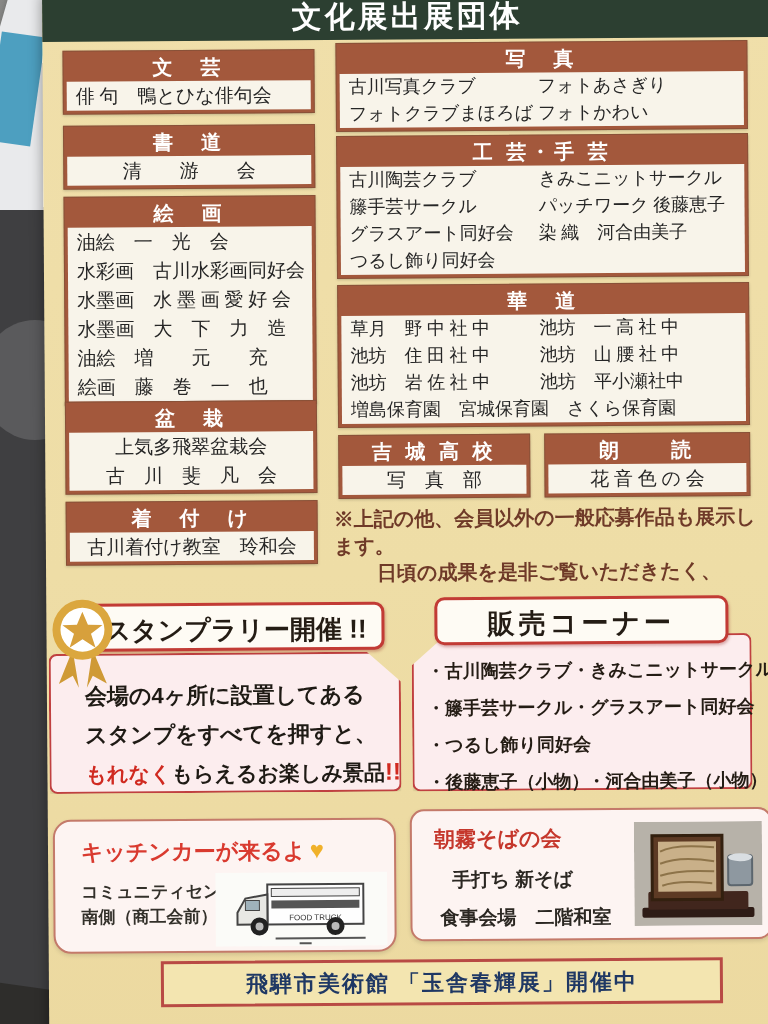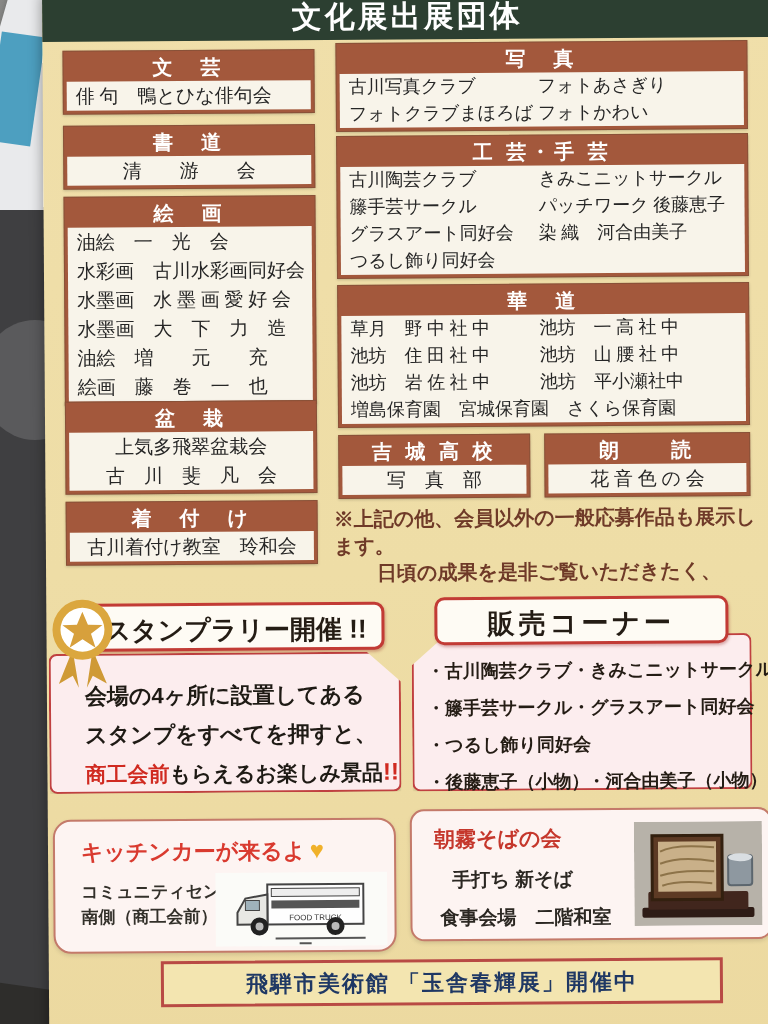--- a/index.html
+++ b/index.html
@@ -204,21 +204,21 @@
     <polygon points="30,58 16,92 30,84 36,96" fill="#cf9a36"></polygon>
     <polygon points="50,58 64,92 50,84 44,96" fill="#cf9a36"></polygon>
     <circle cx="40" cy="38" r="30" fill="#dba73e"></circle>
     <circle cx="40" cy="38" r="22" fill="#ffffff"></circle>
     <polygon points="40,20 45.5,33 60,33.5 48.5,42 53,56 40,47.5 27,56 31.5,42 20,33.5 34.5,33" fill="#d7a03c"></polygon>
   </svg>
   <div class="abs" style="left:38px;top:692px;width:310px;">
     <div class="stamp-line">会場の4ヶ所に設置してある</div>
     <div class="stamp-line" style="margin-top:9px;">スタンプをすべてを押すと、</div>
     <div class="stamp-line" style="margin-top:9px;font-size:21px;">
-      <span class="red">商工会前</span><span>もらえるお楽しみ景品</span><span class="red" style="font-size:24px;">!!</span>
+      <span class="red">もれなく</span><span>もらえるお楽しみ景品</span><span class="red" style="font-size:24px;">!!</span>
     </div>
   </div>
 
   <div class="abs pinkbox cut-tl" style="left:365px;top:648px;width:340px;height:156px;"></div>
   <div class="abs pill" style="left:388px;top:610px;width:294px;height:48px;font-size:27px;line-height:48px;letter-spacing:4px;">販売コーナー</div>
   <div class="abs" style="left:380px;top:666px;width:320px;">
     <div class="sales-row">
         <span class="c1">・古川陶芸クラブ</span>
         <span>・きみこニットサークル</span>
       </div>

